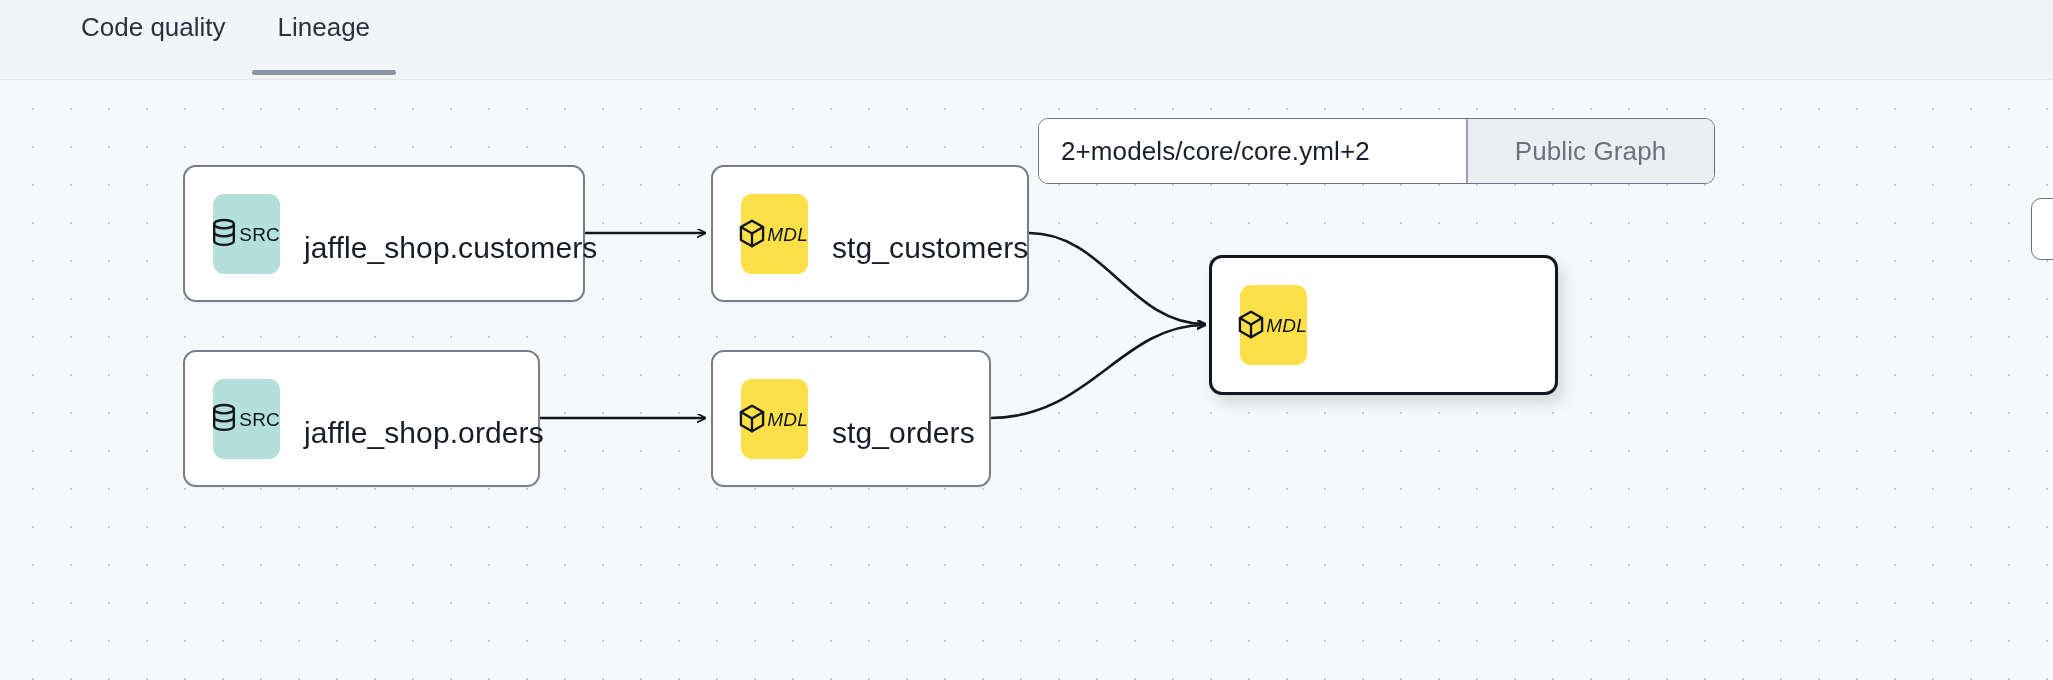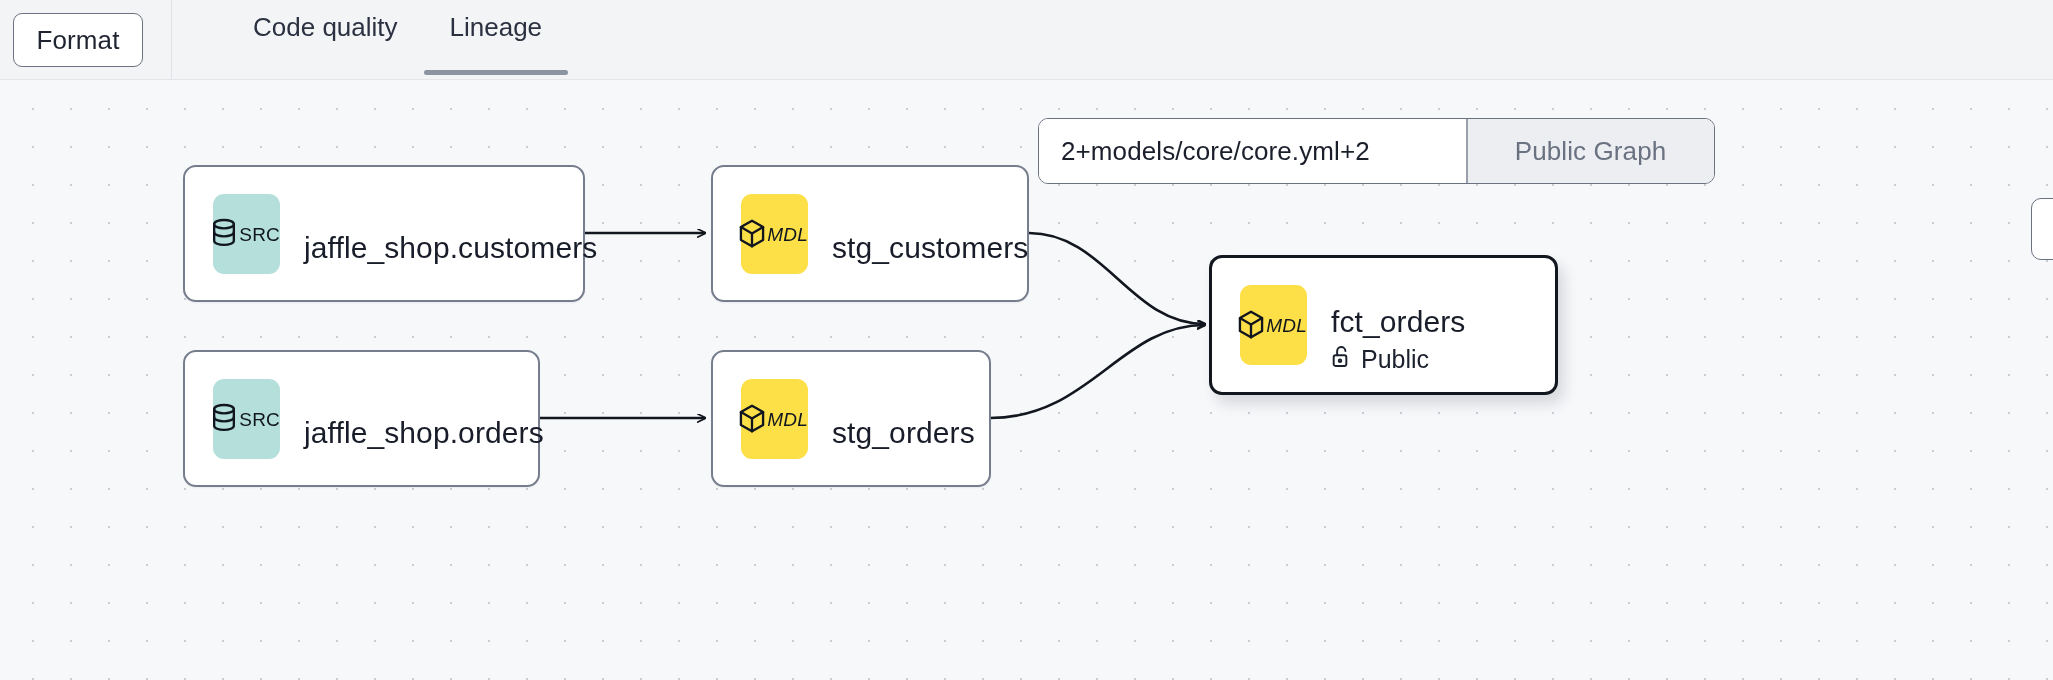--- a/index.html
+++ b/index.html
@@ -225,23 +225,20 @@
     border-radius: 10px 0 0 10px;
   }
 </style>
 </head>
 <body>
 
 <div id="app">
 
   <div class="toolbar">
 
-    <div class="format-pane">
-      <div class="format-button">Format</div>
-    </div>
 
     <div class="tabs">
       <div class="tab">
         <span>Code quality</span>
         
       </div>
       <div class="tab active">
         <span>Lineage</span>
         <span class="tab-underline"></span>
       </div>
@@ -334,33 +331,20 @@
       <div class="badge mdl">
         <span>
           <svg width="30" height="32" viewBox="0 0 24 26" fill="none" stroke="#10151f" stroke-width="1.9" stroke-linecap="round" stroke-linejoin="round">
             <path d="M12,2.2 L21,7.4 V17.8 L12,23 L3,17.8 V7.4 Z"></path>
             <path d="M3,7.4 L12,12.6 L21,7.4"></path>
             <path d="M12,12.6 V23"></path>
           </svg>
         </span>
         <span class="badge-label">MDL</span>
       </div>
-      <div class="node-body">
-        <div class="node-title">fct_orders</div>
-        <div class="node-sub">
-          <span>
-            <svg width="21" height="23" viewBox="0 0 18 20" fill="none" stroke="#1b212d" stroke-width="1.7" stroke-linecap="round" stroke-linejoin="round">
-              <rect x="2.2" y="9" width="11" height="9.2" rx="1.6"></rect>
-              <path d="M5.2,9 V5.6 A3.6,3.6 0 0 1 12.4,5.2"></path>
-              <circle cx="7.7" cy="13.6" r="1.1"></circle>
-            </svg>
-          </span>
-          <span>Public</span>
-        </div>
-      </div>
     </div>
 
     <div class="selector-group" style="left:1038px; top:38px;">
       <input class="selector-input" type="text" value="2+models/core/core.yml+2" style="">
       <div class="selector-divider"></div>
       <button class="update-button">Public Graph</button>
     </div>
 
     <div class="selector-partial"></div>
 

